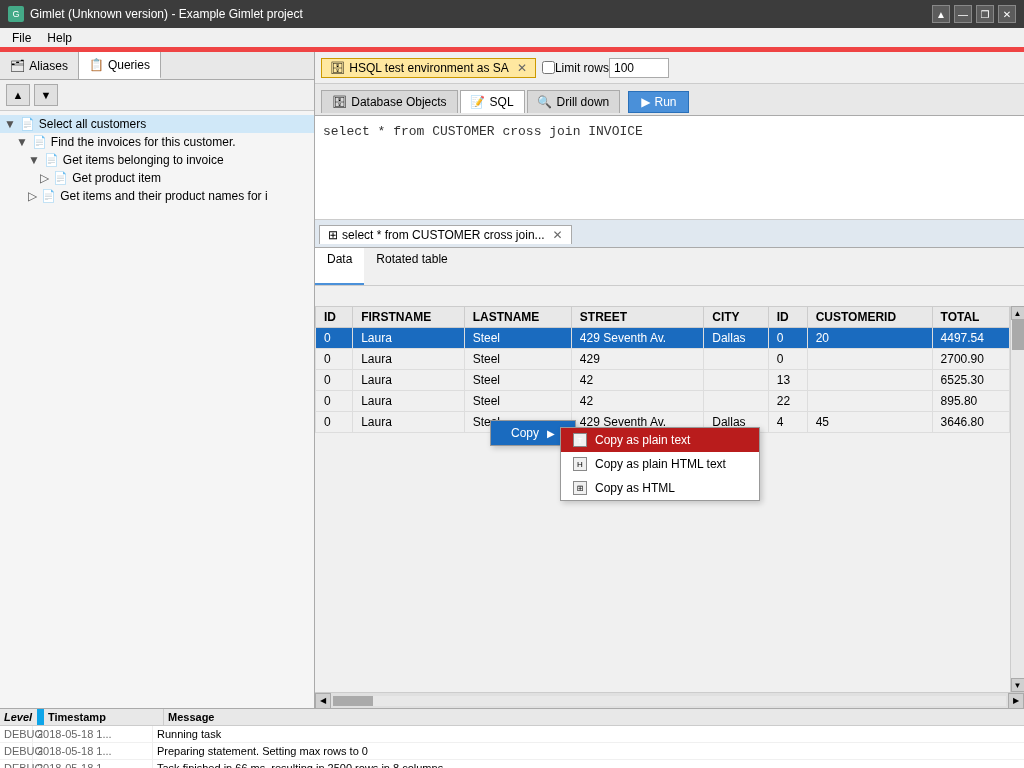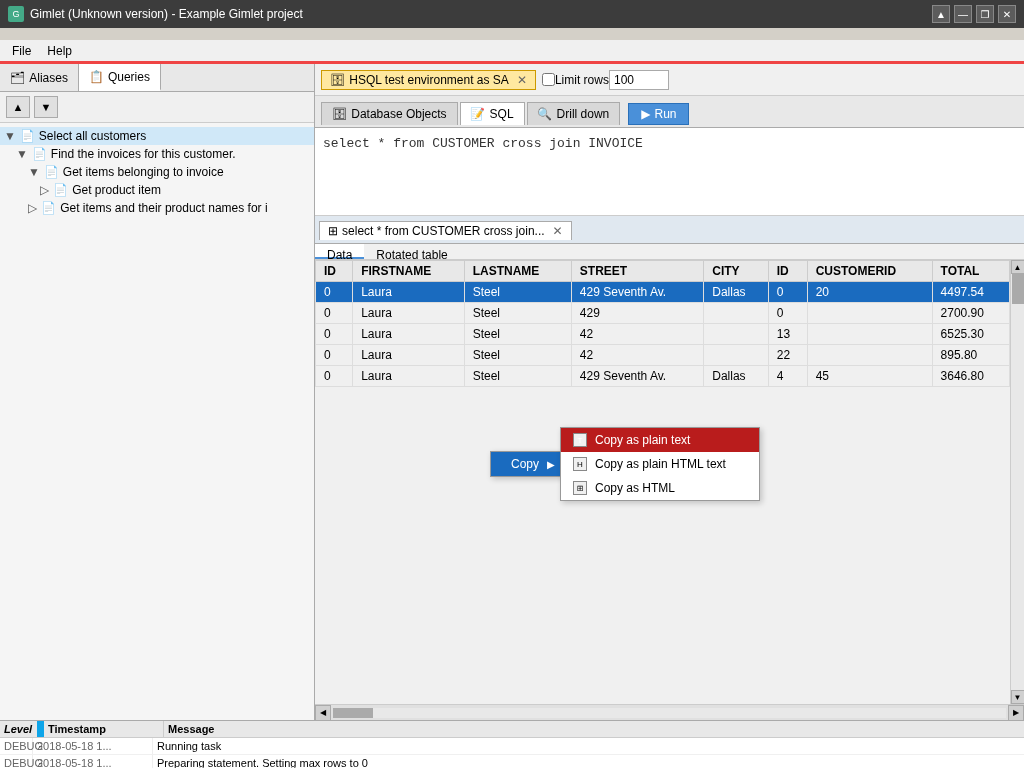--- a/index.html
+++ b/index.html
@@ -28,22 +28,21 @@
       cursor: pointer;
     }
 
     
     #menubar {
       background: #f0f0f0;
       height: 24px;
       display: flex;
       align-items: center;
       padding: 0 4px;
-      border-bottom: 3px solid #ef4444;
-      margin-top: 12px;
+      border-bottom: 5px solid #ef4444;
     }
     .menu-item {
       padding: 2px 8px;
       cursor: pointer;
       font-size: 12px;
     }
 
     
     #main-container {
       display: flex;
@@ -174,21 +173,21 @@
       border: 1px solid #2a70b9;
       padding: 3px 12px;
       cursor: pointer;
       font-size: 12px;
       margin-left: 6px;
       display: flex; align-items: center; gap: 4px;
     }
 
     
     #sql-editor {
-      height: 88px;
+      height: 104px;
       background: #fff;
       border: none;
       padding: 8px;
       font-family: 'Courier New', monospace;
       font-size: 13px;
       color: #333;
       resize: none;
       width: 100%;
       border-bottom: 1px solid #ccc;
     }
@@ -220,21 +219,21 @@
       font-size: 12px;
       margin-right: 2px;
     }
     .result-tab.active { background: #fff; }
 
     
     #data-view-tabs {
       display: flex;
       border-bottom: 1px solid #ccc;
       background: #f0f0f0;
-      height: 16px;
+      height: 38px;
     }
     .data-view-tab {
       padding: 4px 12px;
       cursor: pointer;
       border-bottom: 2px solid transparent;
       font-size: 12px;
     }
     .data-view-tab.active {
       border-bottom: 2px solid #4a90d9;
       background: #fff;
@@ -284,21 +283,21 @@
       display: flex; align-items: center; justify-content: center;
       cursor: pointer;
       font-size: 8px;
     }
     .scroll-track { flex: 1; background: #e8e8e8; height: 10px; margin: 0 2px; }
     .scroll-thumb { width: 40px; height: 10px; background: #aaa; }
 
     
     #context-menu {
       position: absolute;
-      top: 451px;
+      top: 420px;
       left: 490px;
       z-index: 100;
       background: #ffffff;
       border: 1px solid #999;
       box-shadow: 2px 2px 6px rgba(0,0,0,0.2);
       font-size: 12px;
       min-width: 80px;
     }
     .ctx-item {
       padding: 5px 20px;
@@ -507,21 +506,21 @@
 
       <div id="data-view-tabs">
         <div class="data-view-tab active">
           <span>Data</span>
         </div>
         <div class="data-view-tab">
           <span>Rotated table</span>
         </div>
       </div>
 
-      <div style="flex:1;display:flex;flex-direction:column;overflow:hidden;position:relative;">
+      <div style="flex:1;display:flex;flex-direction:column;overflow:hidden;position:relative;margin-top:20px;">
         <div id="data-table-container" style="flex:1;overflow:auto;display:flex;">
           <div style="flex:1;overflow:auto;">
             <table id="data-table">
               <thead>
                 <tr>
                   <th>ID</th>
                   <th>FIRSTNAME</th>
                   <th>LASTNAME</th>
                   <th>STREET</th>
                   <th>CITY</th>

